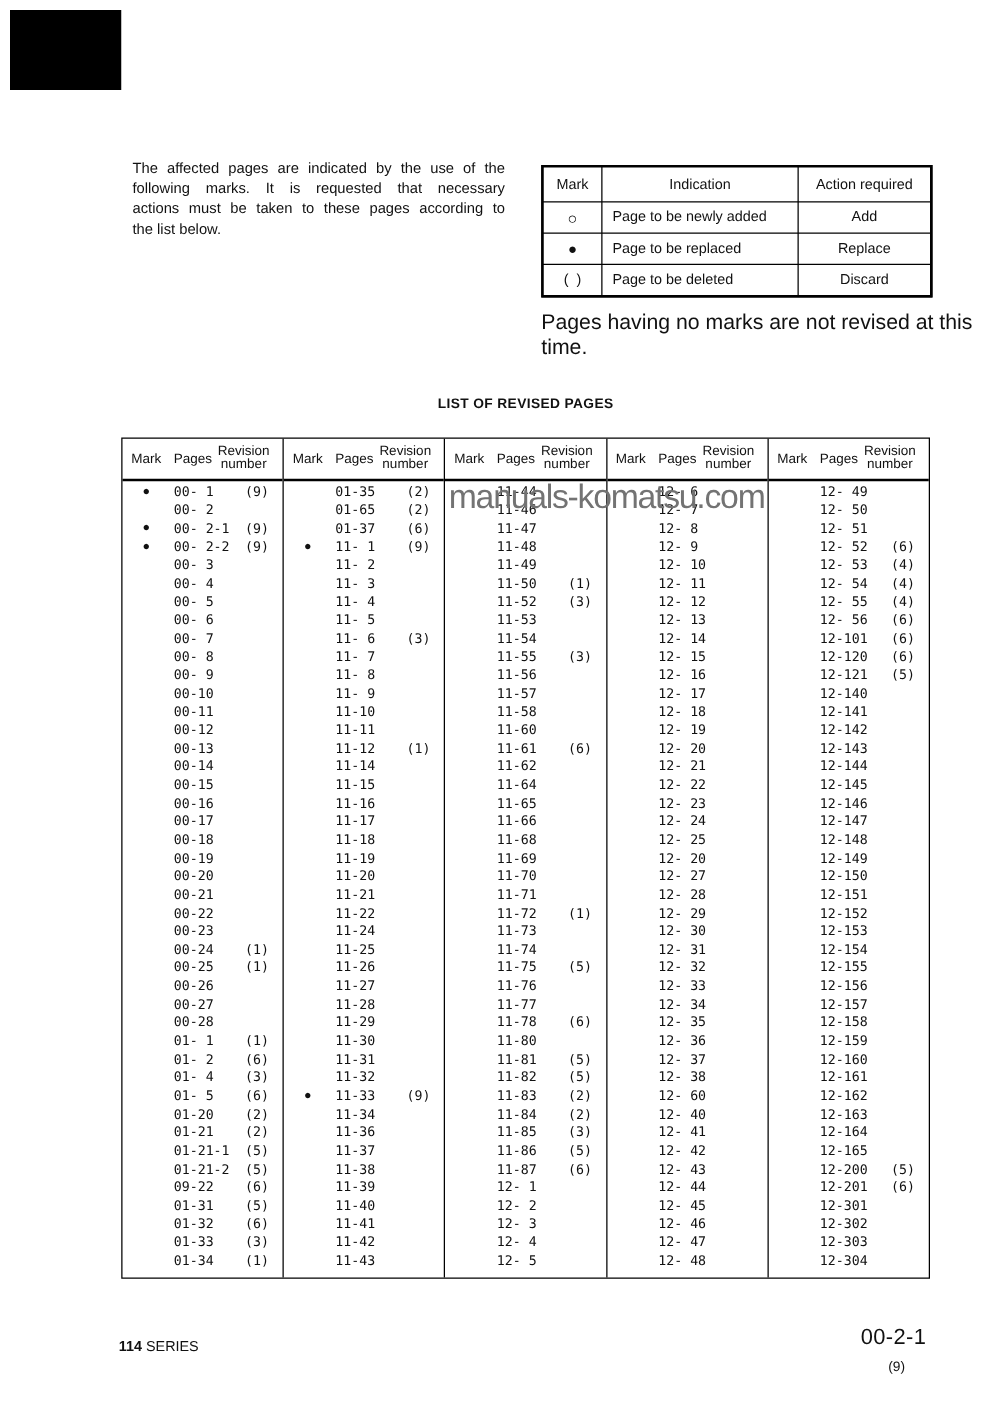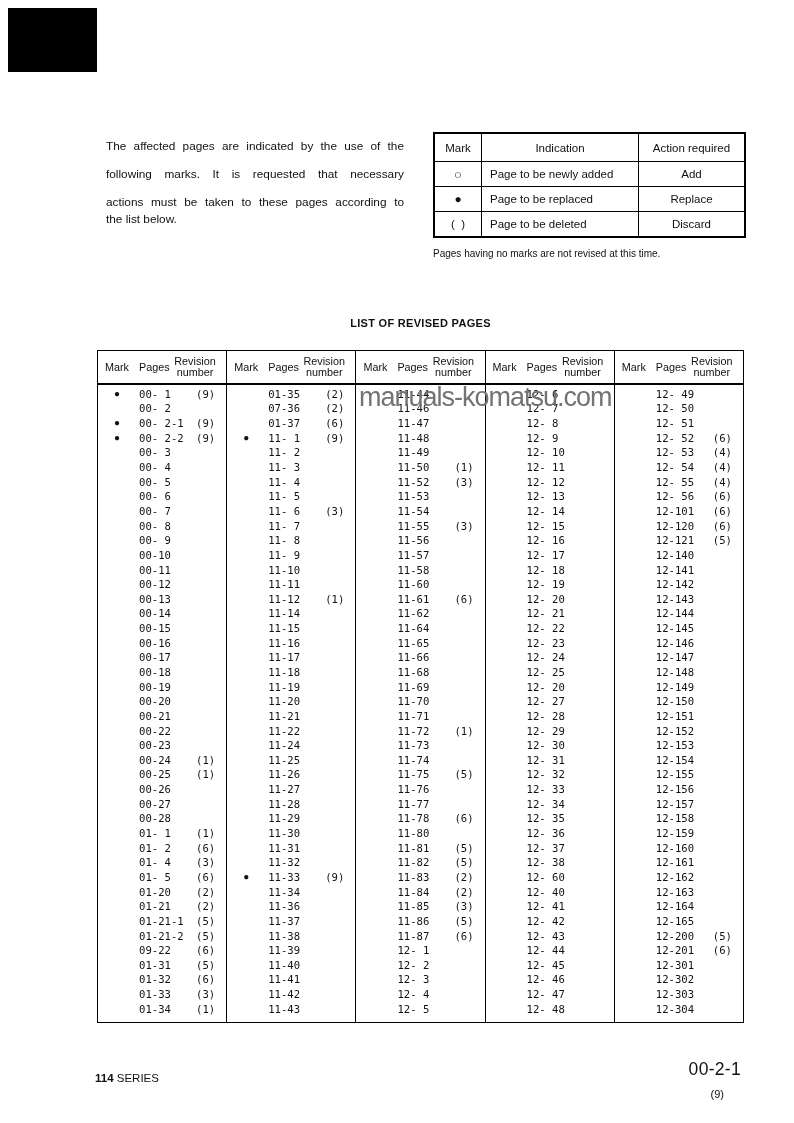--- a/index.html
+++ b/index.html
@@ -2,33 +2,33 @@
 <html><head>
 <meta charset="utf-8">
 <style>
   html,body{margin:0;padding:0;background:#fff;}
   .page{position:relative;width:794px;height:1123px;background:#ffffff;overflow:hidden;
         font-family:"Liberation Sans",sans-serif;color:#111;}
   .corner-mark{position:absolute;left:8px;top:8px;width:89px;height:64px;background:#000;}
 
   
   .intro{position:absolute;left:106px;top:126px;width:298px;font-size:11.8px;line-height:16.2px;}
-  .intro .jline{text-align:justify;text-align-last:justify;margin-top:12px;}
+  .intro .jline{text-align:justify;text-align-last:justify;}
 
   
   .marks-table{position:absolute;left:433px;top:132px;display:grid;
     grid-template-columns:46px 156px 105px;grid-template-rows:27px 24px 24px 24px;
     gap:1px;background:#000;border:2px solid #000;}
   .mt-cell{background:#fff;display:flex;align-items:center;justify-content:center;
     font-size:11.5px;white-space:pre;}
   .mt-ind{justify-content:flex-start;padding-left:8px;}
   .mt-circle{font-size:13px;}
   .mt-bullet{font-size:12px;}
 
-  .note{position:absolute;left:433px;top:248px;font-size:10px;}
+  .note{position:absolute;left:433px;top:248px;font-size:17px;}
 
   .list-title{position:absolute;left:97px;top:317px;width:647px;text-align:center;
     font-size:11px;font-weight:bold;letter-spacing:0.3px;}
 
   
   .main-table{position:absolute;left:97px;top:350px;width:647px;height:673px;
     border:1.5px solid #000;box-sizing:border-box;display:flex;align-items:stretch;}
   .group{flex:1 1 0;border-right:1px solid #000;min-width:0;}
   .group:last-child{border-right:none;}
   .group-header{height:33.5px;border-bottom:2.5px solid #000;position:relative;
@@ -322,21 +322,21 @@
           <span class="h-rev">Revision<br>number</span>
         </div>
         <div class="rows">
           <div class="row">
             <span class="c-mark"></span>
             <span class="c-page">01-35</span>
             <span class="c-rev">(2)</span>
           </div>
           <div class="row">
             <span class="c-mark"></span>
-            <span class="c-page">07-36</span>
+            <span class="c-page">01-65</span>
             <span class="c-rev">(2)</span>
           </div>
           <div class="row">
             <span class="c-mark"></span>
             <span class="c-page">01-37</span>
             <span class="c-rev">(6)</span>
           </div>
           <div class="row">
             <span class="c-mark">●</span>
             <span class="c-page">11- 1</span>

